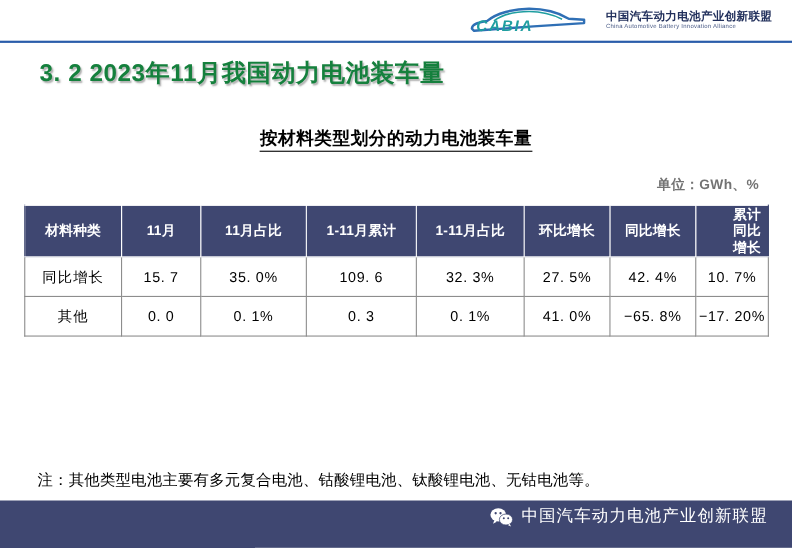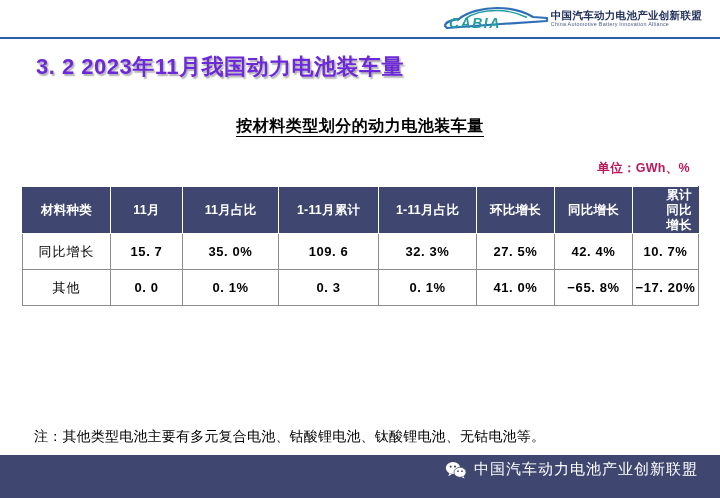--- a/index.html
+++ b/index.html
@@ -22,21 +22,21 @@
     width: 720px;
     height: 38px;
     background: #ffffff;
   }
   .logo-block {
     position: absolute;
     right: 18px;
     top: 6px;
     display: flex;
     align-items: center;
-    gap: 0;
+    gap: 16px;
   }
   .logo-mark {
     position: relative;
     width: 112px;
     height: 26px;
   }
   .logo-mark svg { display: block; }
   .logo-text {
     display: flex;
     flex-direction: column;
@@ -66,21 +66,21 @@
     background: #2a5caa;
   }
 
   
   .slide-title {
     position: absolute;
     left: 36px;
     top: 52px;
     font-size: 22px;
     font-weight: bold;
-    color: #6d28d9;
+    color: #15803d;
     letter-spacing: 0.5px;
     text-shadow: 1.5px 1.5px 1.5px rgba(110,110,110,0.55);
     white-space: nowrap;
   }
 
   
   .subtitle {
     position: absolute;
     top: 116px;
     left: 0;
@@ -96,42 +96,41 @@
     padding-bottom: 2px;
   }
 
   
   .unit-label {
     position: absolute;
     top: 160px;
     right: 30px;
     font-size: 12.5px;
     font-weight: bold;
-    color: #be185d;
+    color: #737373;
     letter-spacing: 0.3px;
   }
 
   
   .table-wrap {
     position: absolute;
     left: 22px;
     top: 186px;
     width: 676px;
   }
   table.data-table {
     width: 676px;
     border-collapse: collapse;
     table-layout: fixed;
   }
   table.data-table th,
   table.data-table td {
     border: 1px solid #8d8d8d;
     text-align: center;
     vertical-align: middle;
-    font-weight: bold;
   }
   table.data-table thead th {
     background: #3f4771;
     color: #ffffff;
     font-size: 12.5px;
     font-weight: bold;
     height: 40px;
     letter-spacing: 0.2px;
     border: 1px solid #ffffff;
     line-height: 1.18;

